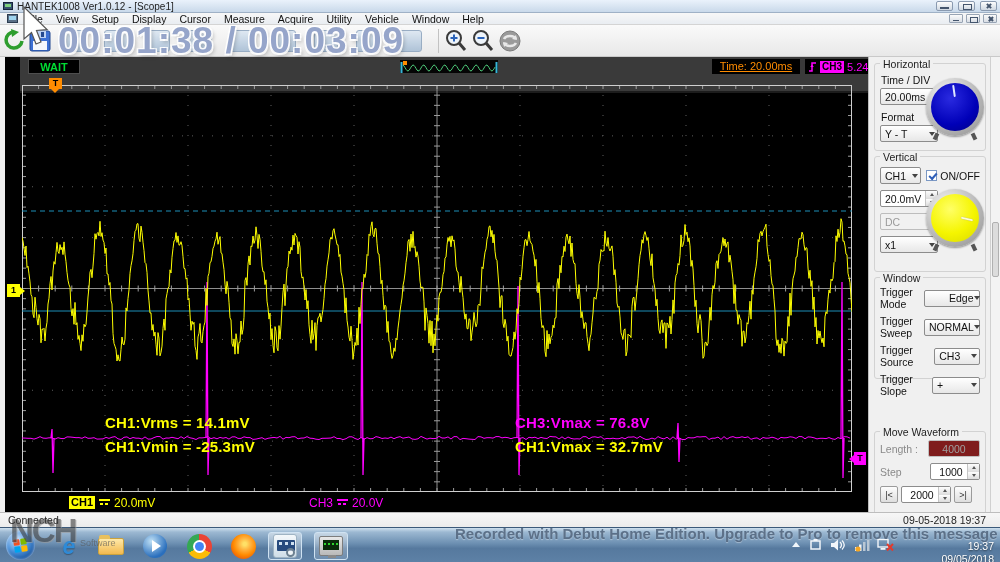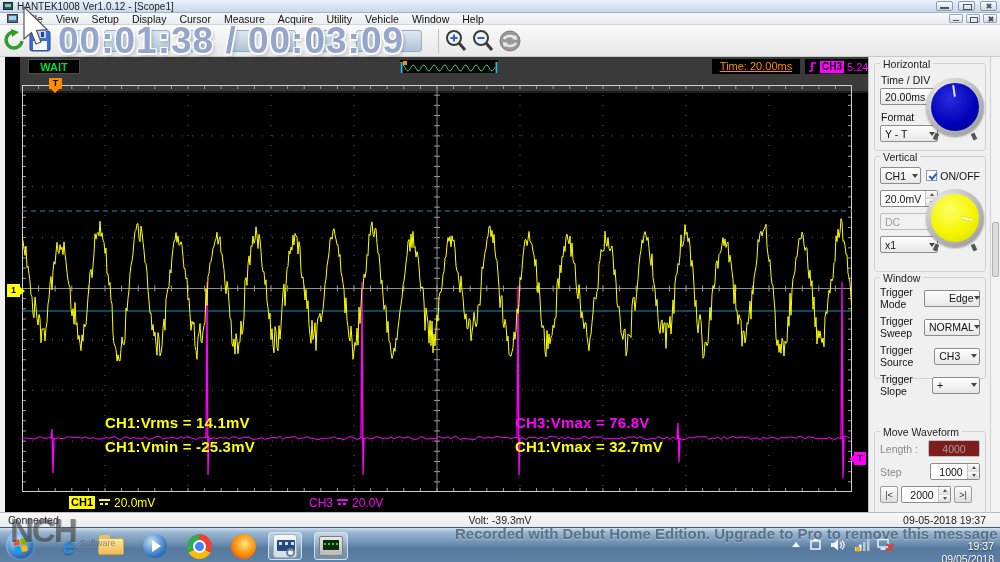--- a/index.html
+++ b/index.html
@@ -744,21 +744,20 @@
       <div class="mv-btn">&gt;|</div>
     </div>
   </div>
 </div>
 <div class="panel-scroll">
   <div class="panel-thumb"></div>
 </div>
 
 <div class="statusbar">
   <span class="sb-left">Connected</span>
-  <span class="sb-center">Volt: -39.3mV</span>
   <span class="sb-right">09-05-2018 19:37</span>
 </div>
 
 <div class="taskbar">
   <div class="orb">
     <div class="orb-flag">
       <div class="of1"></div>
         <div class="of2"></div>
         <div class="of3"></div>
         <div class="of4"></div>

